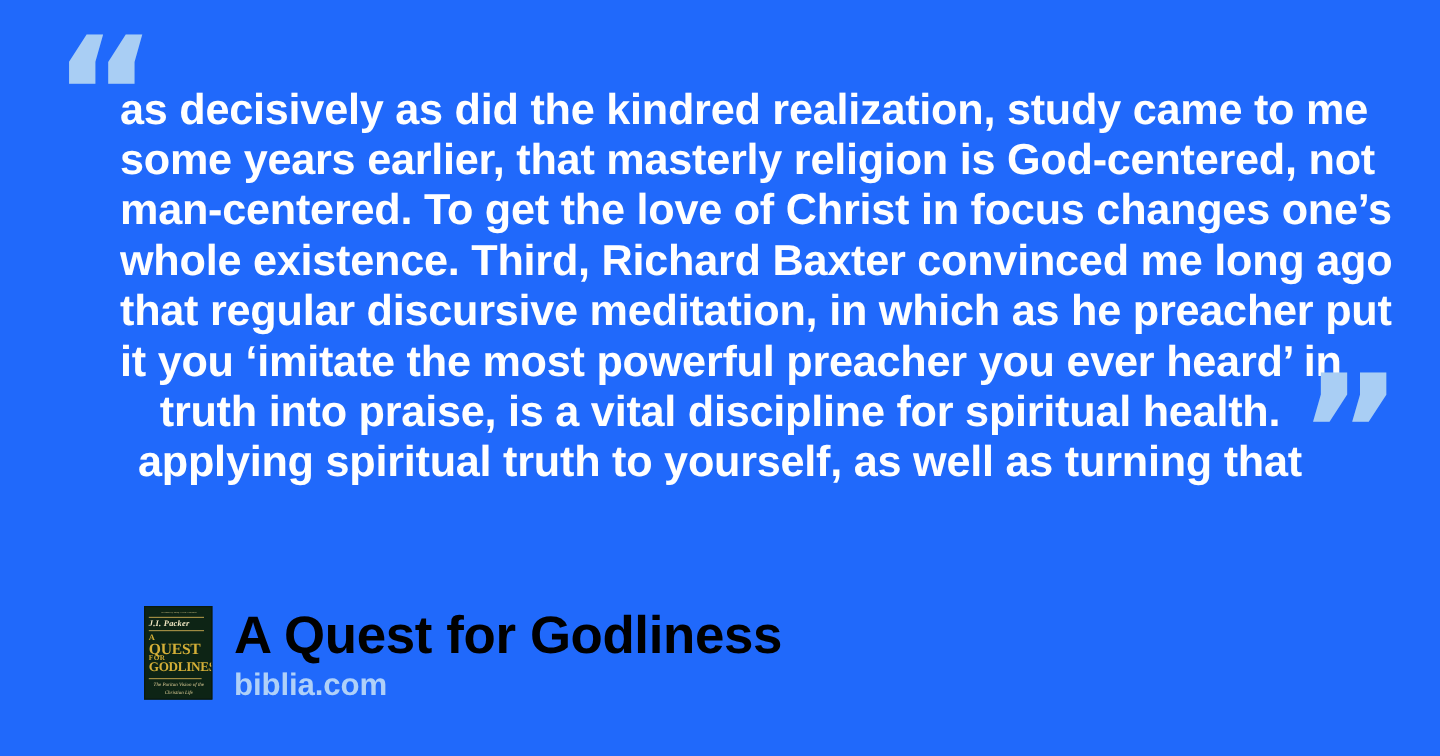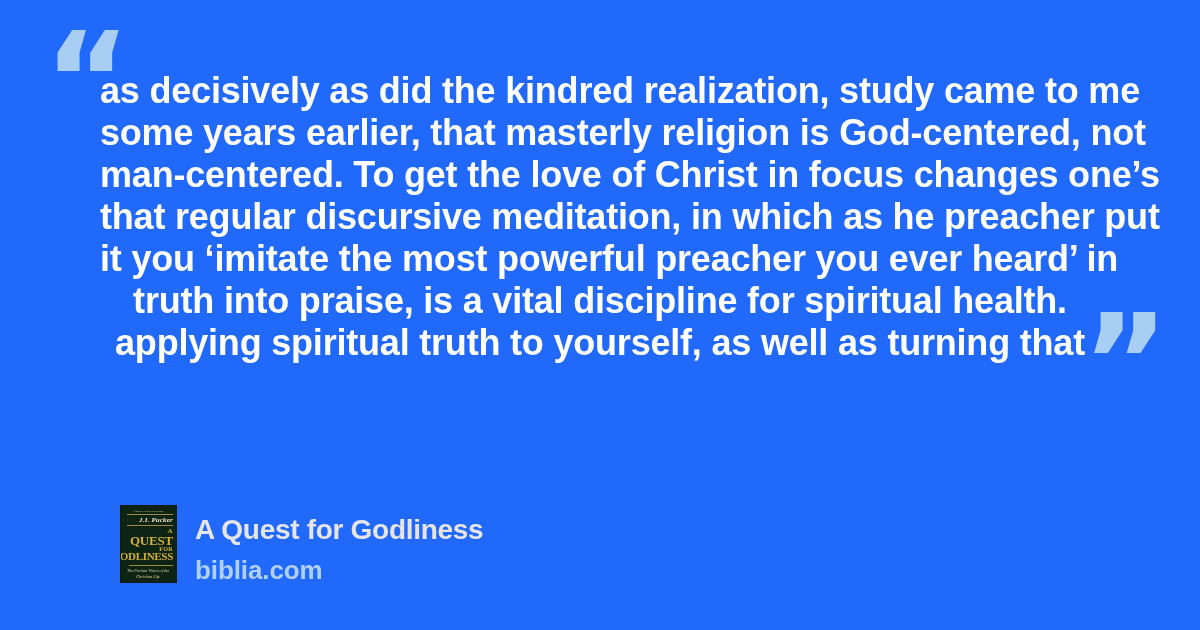--- a/index.html
+++ b/index.html
@@ -75,21 +75,21 @@
     position: relative;
     width: 57px;
     height: 78px;
     background: #0D2415;
     border: 1px solid #0a1a0f;
     box-sizing: border-box;
     overflow: hidden;
     flex: 0 0 auto;
     display: flex;
     flex-direction: column;
-    align-items: flex-end;
+    align-items: flex-start;
     padding: 3px 3px;
   }
   .bc-blurb {
     font-family: "Liberation Serif", serif;
     font-size: 2.3px;
     line-height: 2.9px;
     color: #D8C888;
     text-align: center;
     width: 50px;
     margin-top: 1px;
@@ -144,24 +144,24 @@
     text-align: center;
     width: 50px;
   }
 
   
   .footer-text {
     margin-left: 18px;
     padding-top: 2px;
   }
   .book-title {
-    color: #e5e5e5;
+    color: #000000;
     font-family: "Liberation Sans", sans-serif;
     font-weight: 700;
-    font-size: 28px;
+    font-size: 44px;
     line-height: 46px;
     letter-spacing: -0.3px;
     white-space: nowrap;
   }
   .site-name {
     color: #AFD0F8;
     font-family: "Liberation Sans", sans-serif;
     font-weight: 700;
     font-size: 26px;
     line-height: 30px;
@@ -174,20 +174,21 @@
 <body>
 
 <div class="quote-card">
 
   <span class="quote-mark open">“</span>
 
   <div class="quote-body">
     <span class="quote-line">as decisively as did the kindred realization, study came to me</span>
     <span class="quote-line">some years earlier, that masterly religion is God-centered, not</span>
     <span class="quote-line">man-centered. To get the love of Christ in focus changes one’s</span>
+    <span class="quote-line">whole existence. Third, Richard Baxter convinced me long ago</span>
     <span class="quote-line">that regular discursive meditation, in which as he preacher put</span>
     <span class="quote-line">it you ‘imitate the most powerful preacher you ever heard’ in</span>
     <span class="quote-line">truth into praise, is a vital discipline for spiritual health.</span>
     <span class="quote-line">applying spiritual truth to yourself, as well as turning that</span>
   </div>
 
   <span class="quote-mark close">”</span>
 
   <div class="footer">
 

